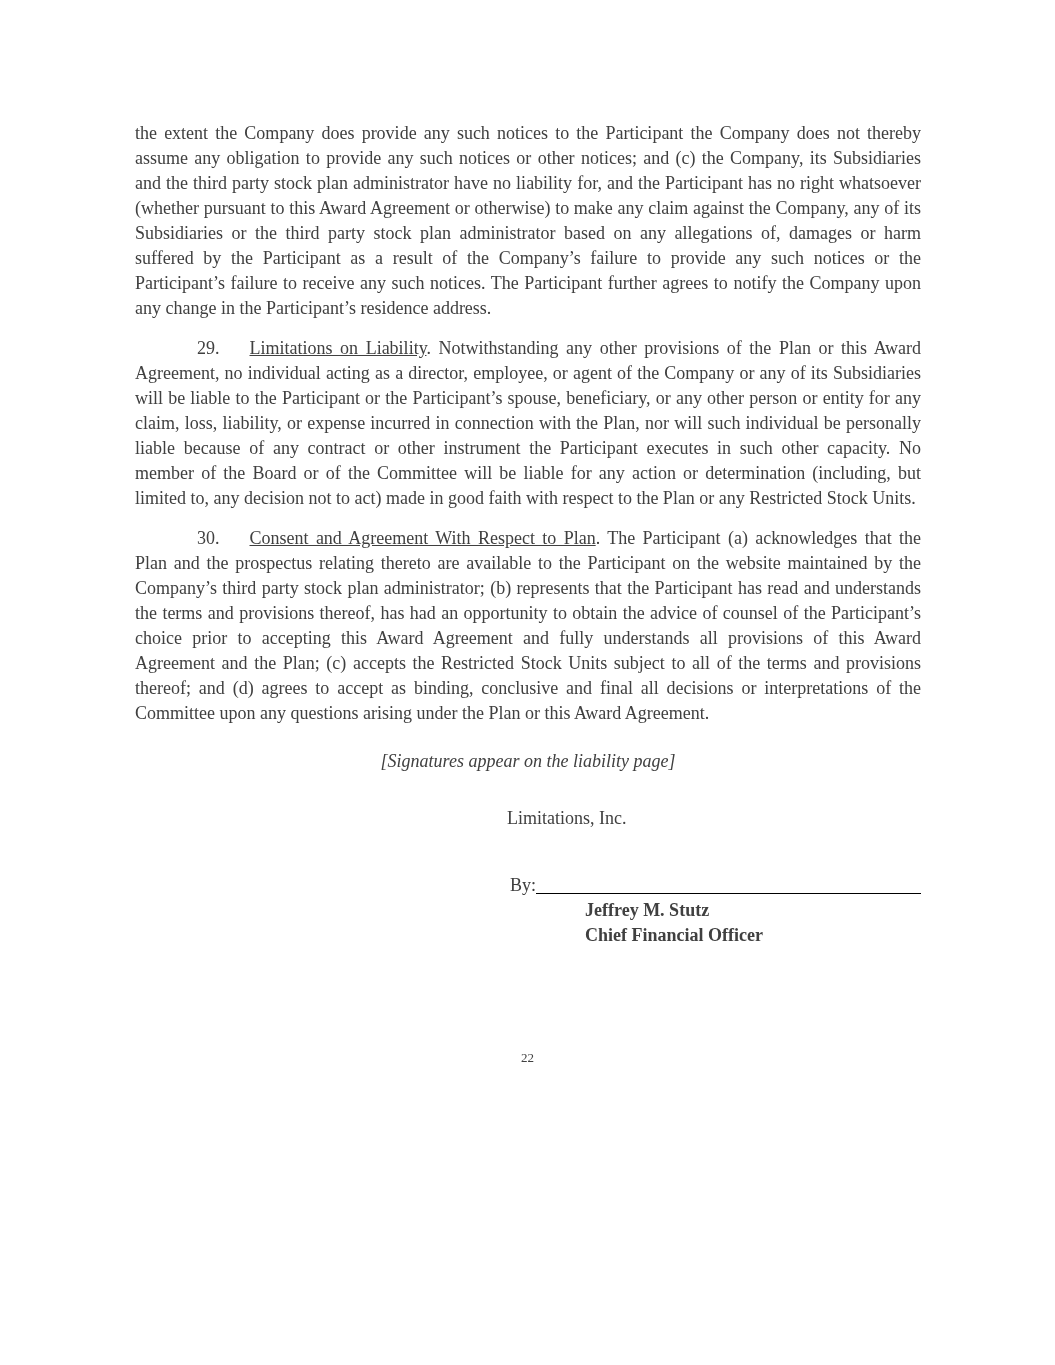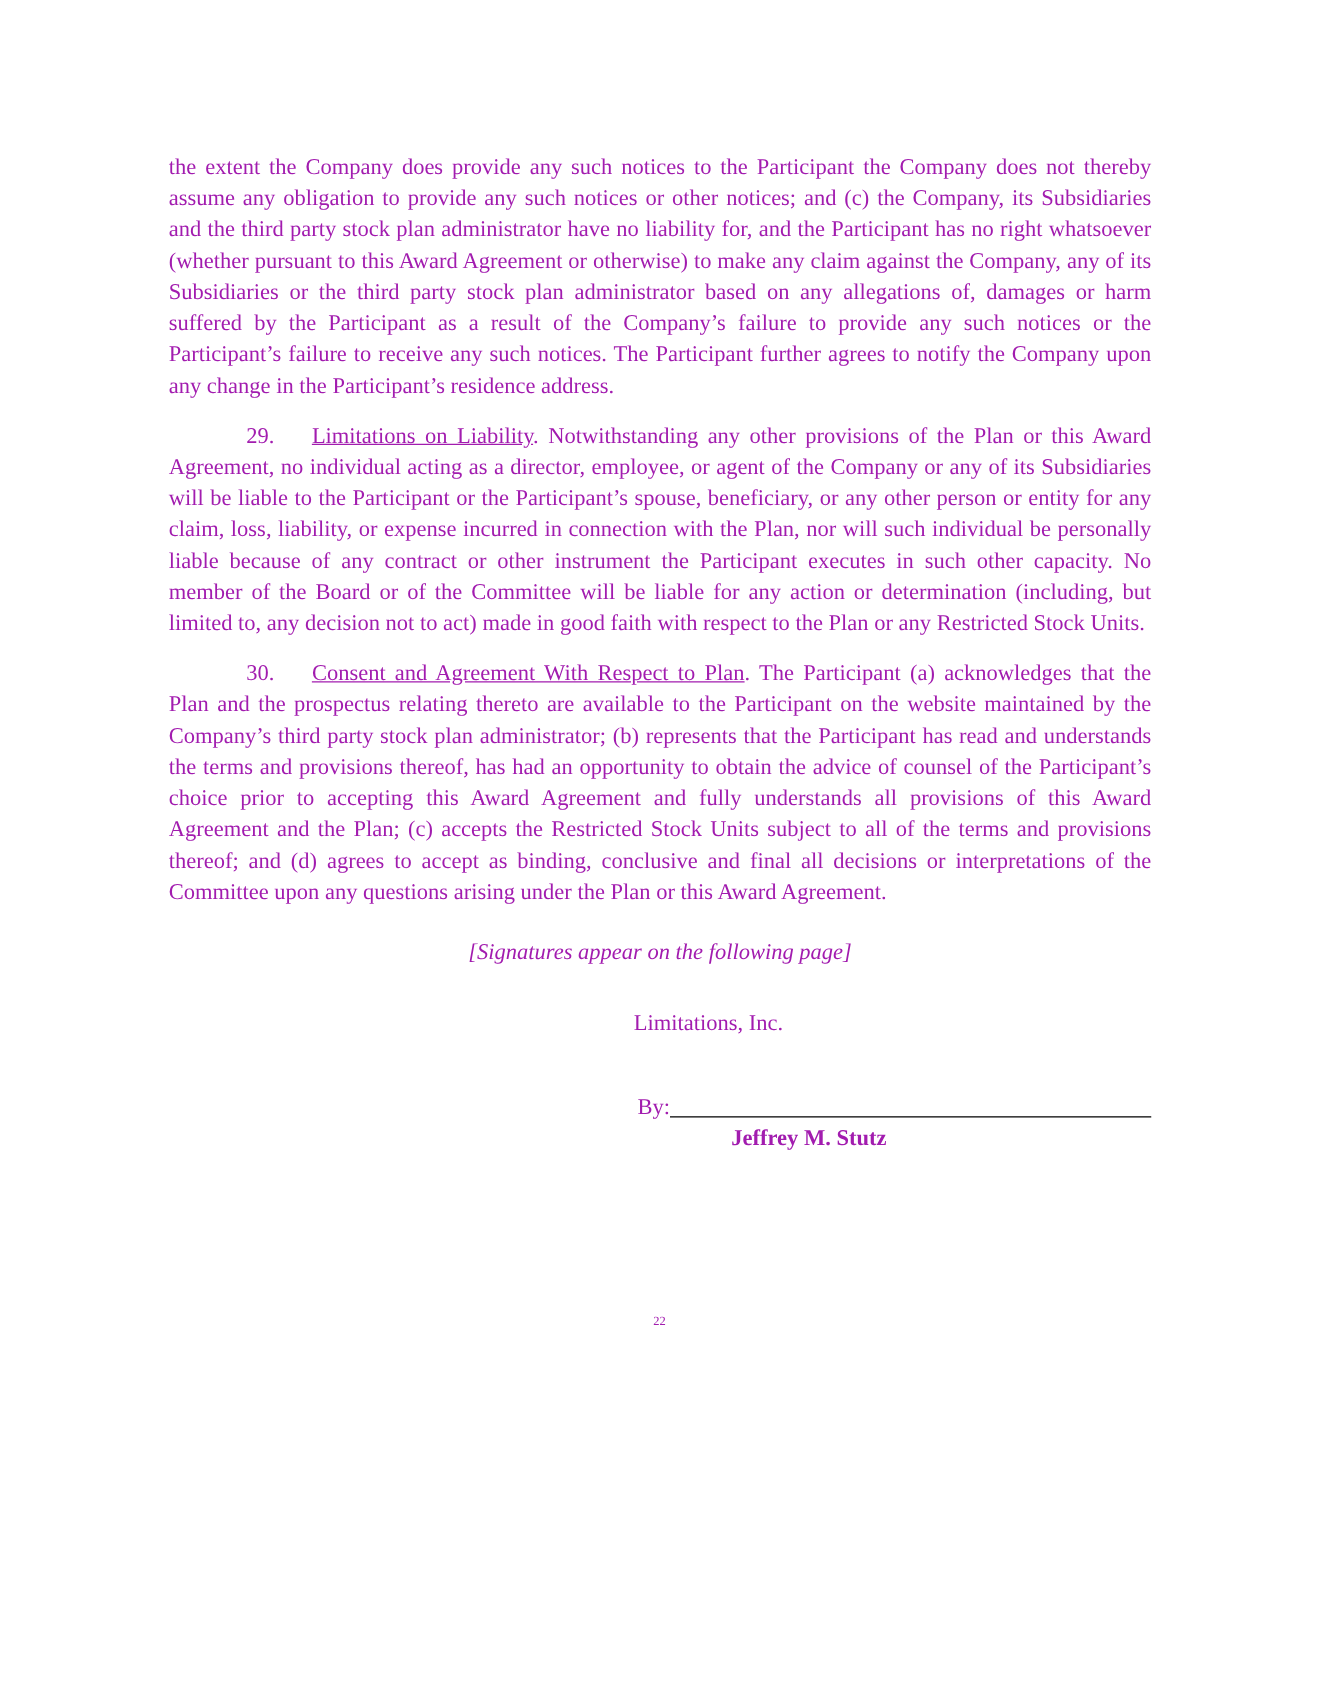--- a/index.html
+++ b/index.html
@@ -8,21 +8,21 @@
     background: #ffffff;
   }
   .page {
     position: relative;
     width: 1055px;
     height: 1137px;
     background: #ffffff;
     font-family: "Liberation Serif", "DejaVu Serif", serif;
     font-size: 18px;
     line-height: 25px;
-    color: #a21caf;
+    color: #404040;
     overflow: hidden;
   }
   .content {
     position: absolute;
     top: 121px;
     left: 135px;
     width: 786px;
   }
   p.body-para {
     margin: 0 0 15px 0;
@@ -67,46 +67,47 @@
   .sig-names div {
     line-height: 25px;
     font-weight: bold;
   }
   .page-number {
     position: absolute;
     left: 0;
     right: 0;
     bottom: 72px;
     text-align: center;
-    font-size: 10px;
+    font-size: 13px;
     line-height: 15px;
   }
 </style>
 </head>
 <body>
 
 <div class="page">
   <div class="content">
 
     <p class="body-para"><span>the extent the Company does provide any such notices to the Participant the Company does not thereby assume any obligation to provide any such notices or other notices; and (c) the Company, its Subsidiaries and the third party stock plan administrator have no liability for, and the Participant has no right whatsoever (whether pursuant to this Award Agreement or otherwise) to make any claim against the Company, any of its Subsidiaries or the third party stock plan administrator based on any allegations of, damages or harm suffered by the Participant as a result of the Company’s failure to provide any such notices or the Participant’s failure to receive any such notices.  The Participant further agrees to notify the Company upon any change in the Participant’s residence address.</span></p>
 
     <p class="body-para first-indent"><span>29.</span><span class="tab"></span><span class="underline">Limitations on Liability</span><span>.  Notwithstanding any other provisions of the Plan or this Award Agreement, no individual acting as a director, employee, or agent of the Company or any of its Subsidiaries will be liable to the Participant or the Participant’s spouse, beneficiary, or any other person or entity for any claim, loss, liability, or expense incurred in connection with the Plan, nor will such individual be personally liable because of any contract or other instrument the Participant executes in such other capacity. No member of the Board or of the Committee will be liable for any action or determination (including, but limited to, any decision not to act) made in good faith with respect to the Plan or any Restricted Stock Units.</span></p>
 
     <p class="body-para first-indent"><span>30.</span><span class="tab"></span><span class="underline">Consent and Agreement With Respect to Plan</span><span>. The Participant (a) acknowledges that the Plan and the prospectus relating thereto are available to the Participant on the website maintained by the Company’s third party stock plan administrator; (b) represents that the Participant has read and understands the terms and provisions thereof, has had an opportunity to obtain the advice of counsel of the Participant’s choice prior to accepting this Award Agreement and fully understands all provisions of this Award Agreement and the Plan; (c) accepts the Restricted Stock Units subject to all of the terms and provisions thereof; and (d) agrees to accept as binding, conclusive and final all decisions or interpretations of the Committee upon any questions arising under the Plan or this Award Agreement.</span></p>
 
-    <p class="center-note"><span>[Signatures appear on the following page]</span></p>
+    <p class="center-note"><span>[Signatures appear on the liability page]</span></p>
 
 
     <div class="company-line"><span>Limitations, Inc.</span></div>
 
     <div class="by-row">
       <span class="by-label">By:</span>
       <span class="sig-line"></span>
     </div>
 
     <div class="sig-names">
       <div>Jeffrey M. Stutz</div>
+      <div>Chief Financial Officer</div>
     </div>
 
   </div>
 
   <div class="page-number">22</div>
 </div>
 
 </body></html>

